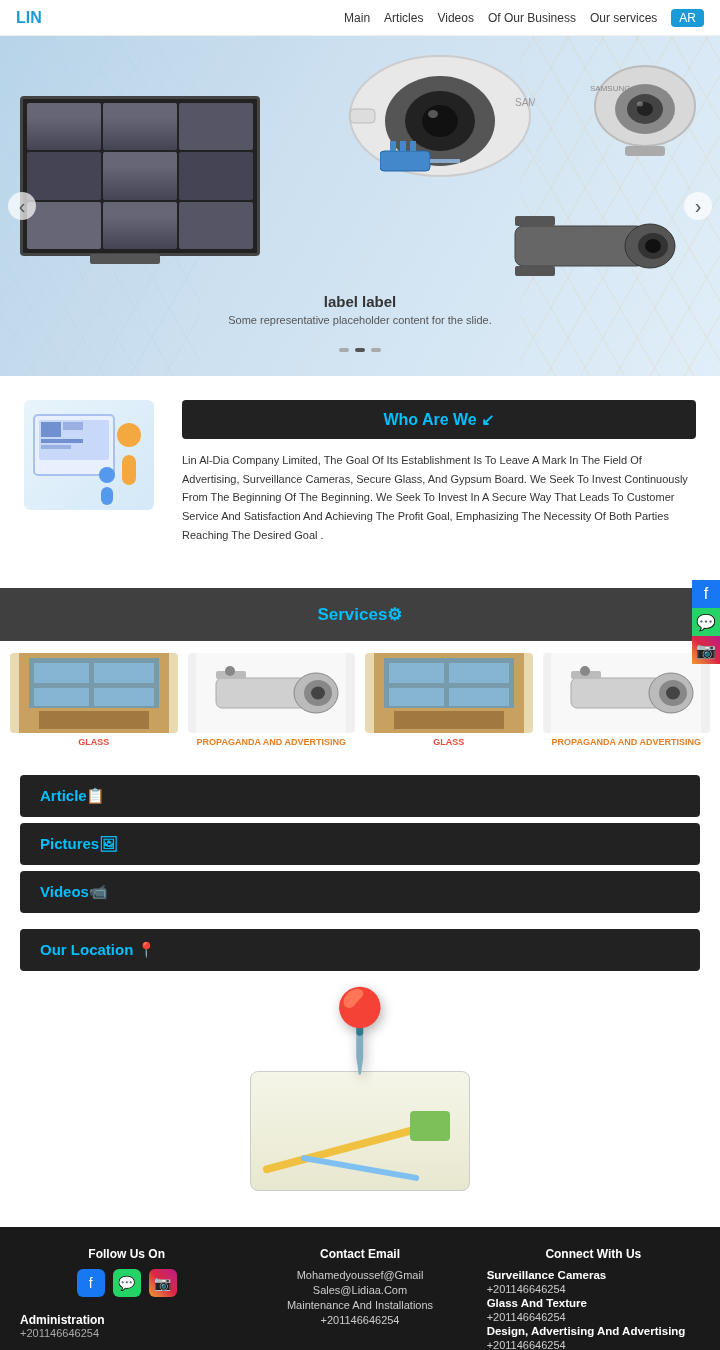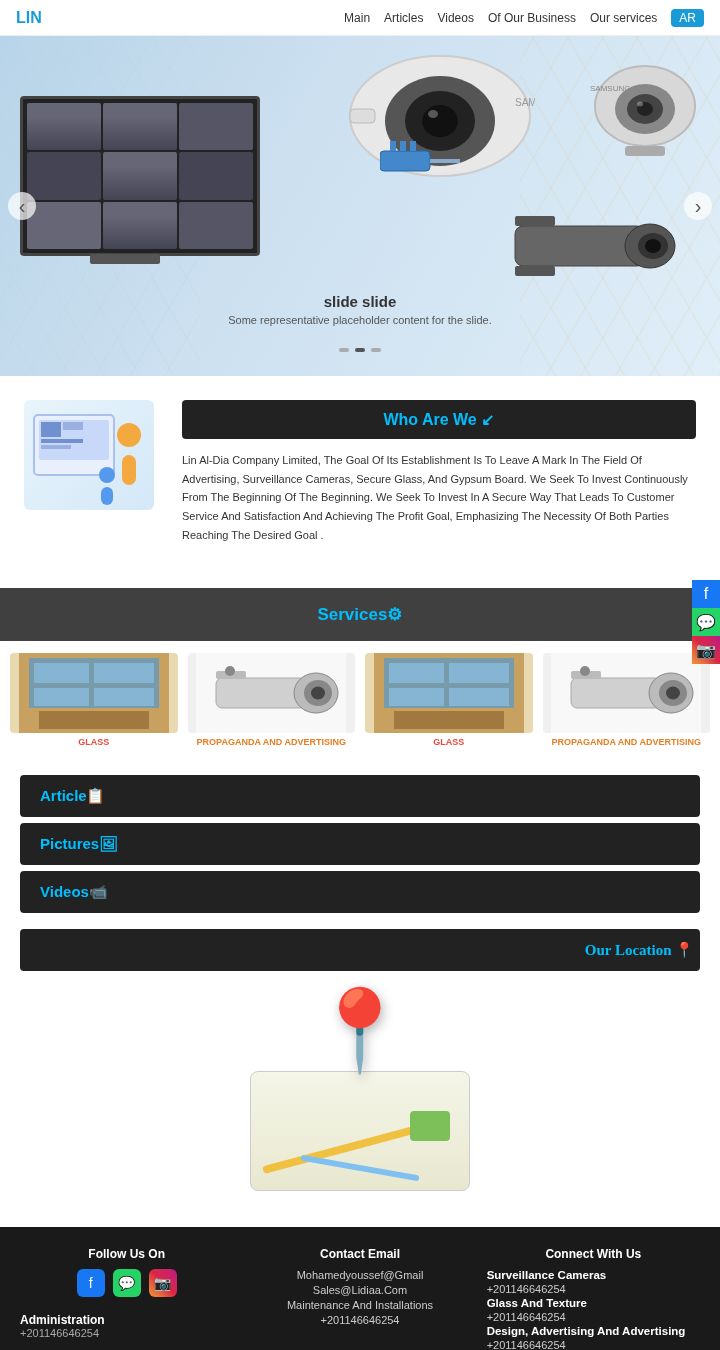--- a/index.html
+++ b/index.html
@@ -189,23 +189,22 @@
     }
     .section-bar-title { color: #00bfff; font-size: 15px; font-weight: bold; }
 
     
     .location-section {
       margin: 6px 20px;
     }
     .location-bar {
       background: #222;
       border-radius: 4px;
-      padding: 12px 6px;
-      text-align: right;
-      font-family: Liberation Serif, serif;
+      padding: 12px 20px;
+      text-align: left;
     }
     .location-bar-title { color: #00bfff; font-size: 15px; font-weight: bold; }
     .map-area {
       min-height: 220px;
       display: flex; align-items: center; justify-content: center;
       background: #fff;
       padding: 20px;
     }
     .map-pin-container {
       position: relative; width: 240px; height: 200px;
@@ -346,21 +345,21 @@
     <svg width="80" height="60" viewBox="0 0 80 60">
       <rect x="0" y="20" width="50" height="20" rx="4" fill="#4488cc" stroke="#2266aa" stroke-width="1"></rect>
       <rect x="10" y="10" width="6" height="10" fill="#4488cc"></rect>
       <rect x="20" y="10" width="6" height="10" fill="#4488cc"></rect>
       <rect x="30" y="10" width="6" height="10" fill="#4488cc"></rect>
       <line x1="50" y1="30" x2="80" y2="30" stroke="#88aacc" stroke-width="4"></line>
     </svg>
   </div>
 
   <div class="hero-caption">
-    <div class="slide-label">slide slide</div>
+    <div class="slide-label">label label</div>
     <div class="slide-sub">Some representative placeholder content for the slide.</div>
   </div>
   <div class="hero-dots">
     <div class="hero-dot"></div>
     <div class="hero-dot active"></div>
     <div class="hero-dot"></div>
   </div>
   <div class="hero-prev">‹</div>
   <div class="hero-next">›</div>
 </div>

